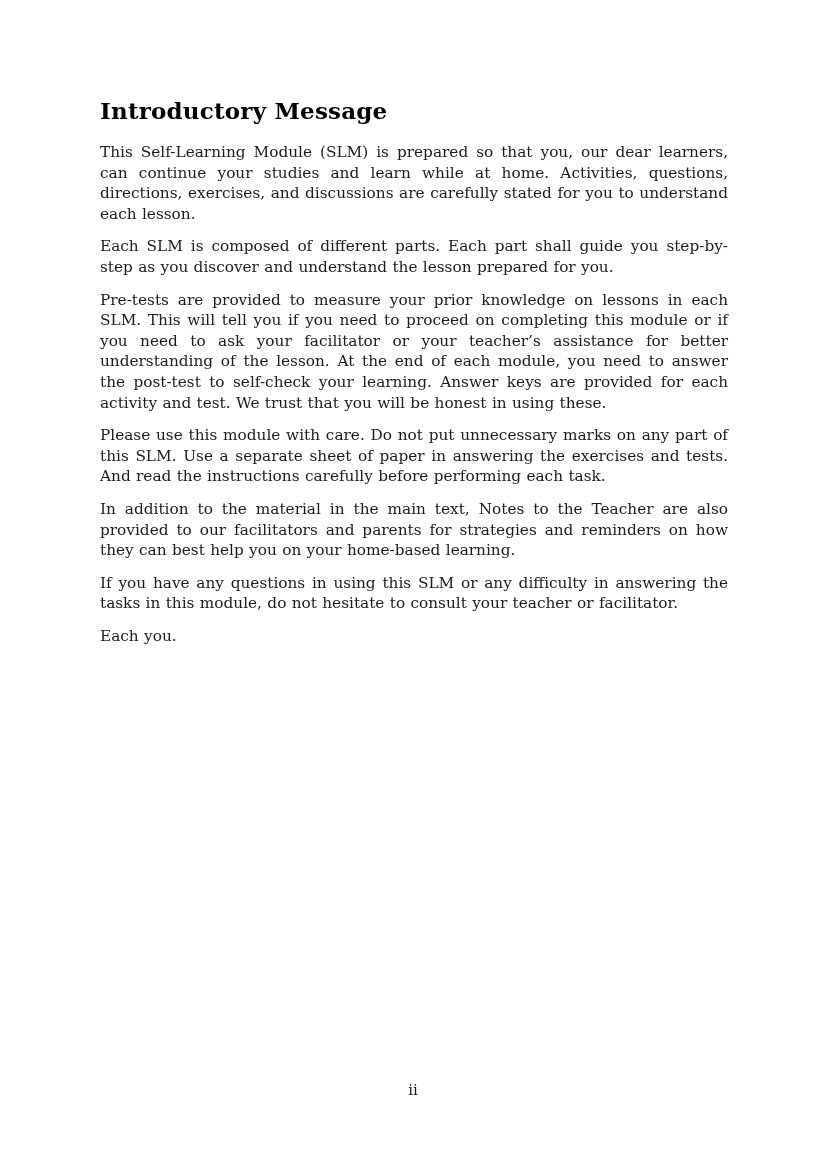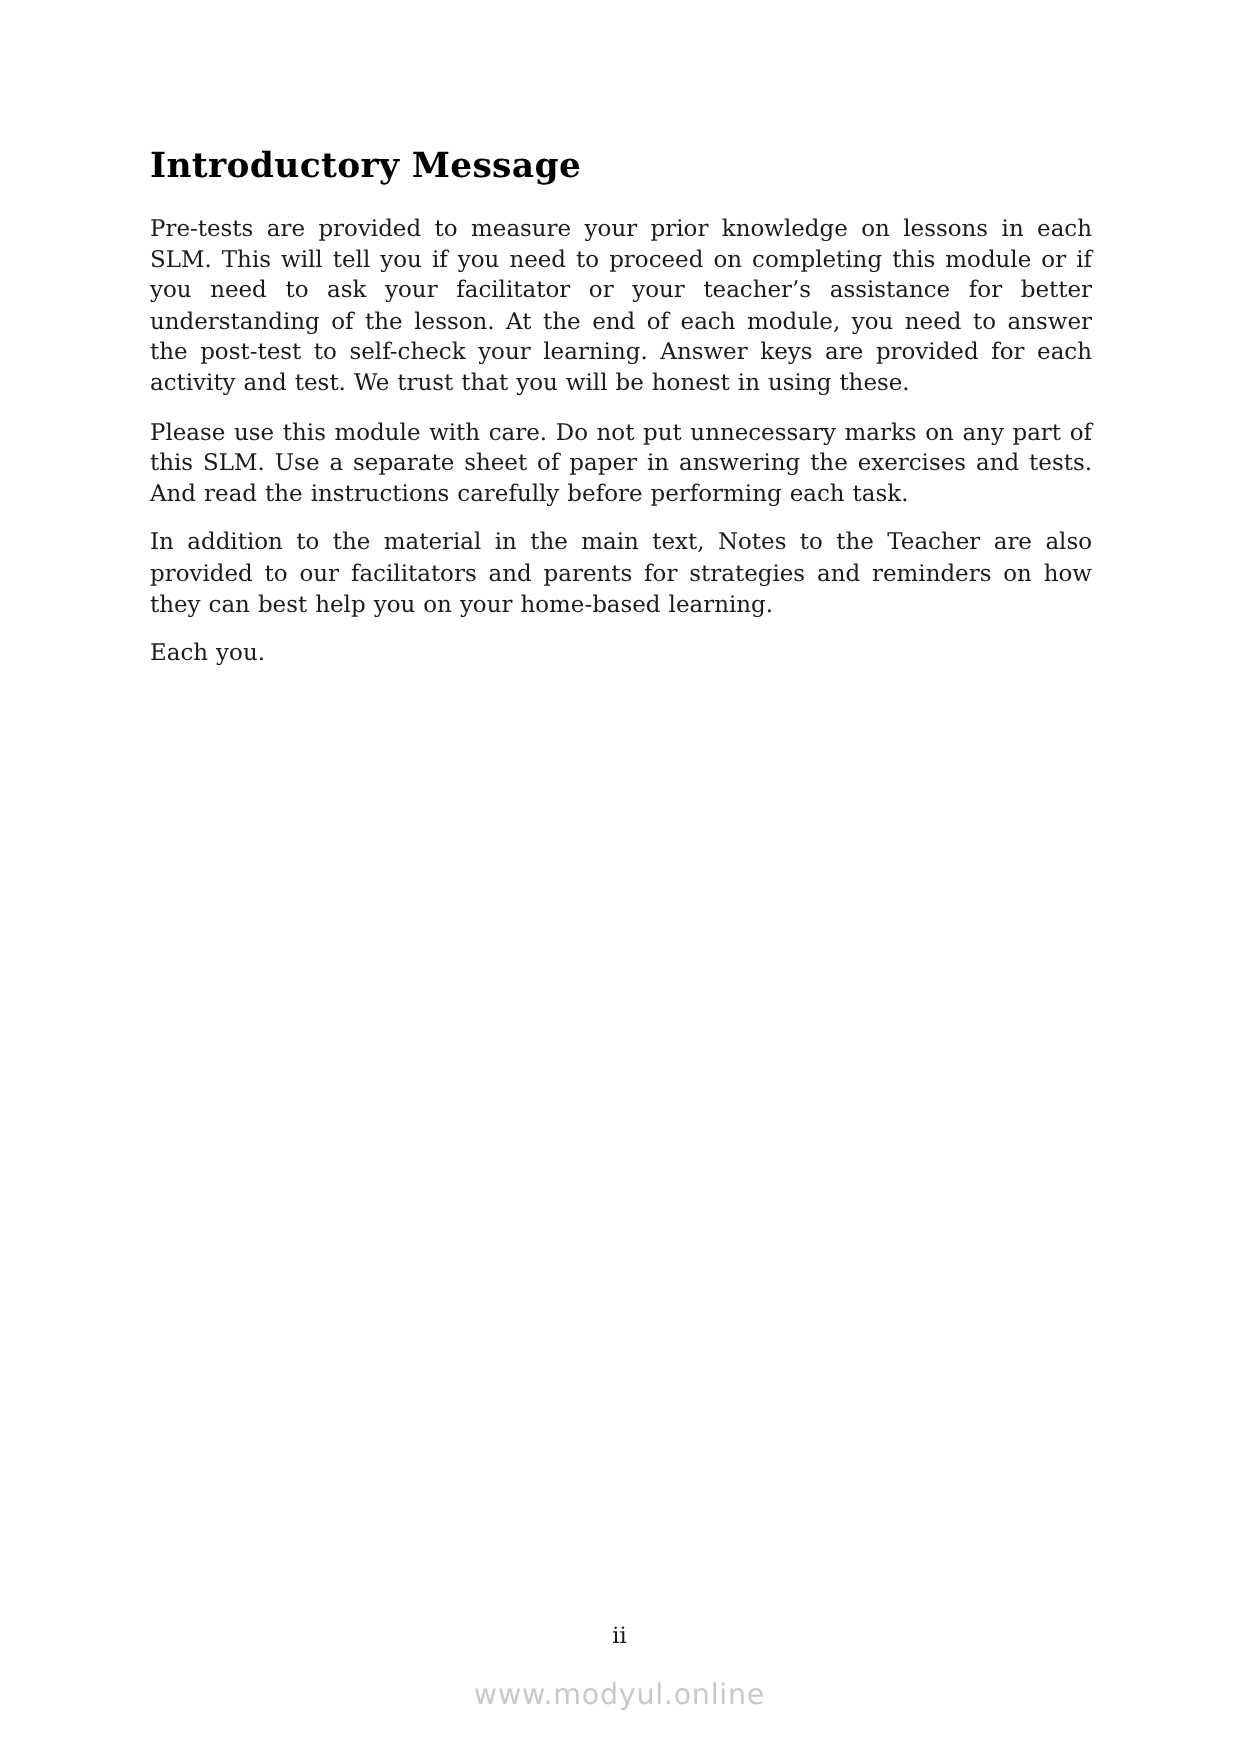--- a/index.html
+++ b/index.html
@@ -67,22 +67,24 @@
     color: var(--watermark);
     letter-spacing: 0.5px;
   }
 </style>
 </head>
 <body>
 
 <div class="page">
   <main class="content">
     <h1 class="doc-title">Introductory Message</h1>
+    <p class="para">This Self-Learning Module (SLM) is prepared so that you, our dear learners, can continue your studies and learn while at home.  Activities, questions, directions, exercises, and discussions are carefully stated for you to understand each lesson.</p>
+    <p class="para">Each SLM is composed of different parts.  Each part shall guide you step-by-step as you discover and understand the lesson prepared for you.</p>
     <p class="para">Pre-tests are provided to measure your prior knowledge on lessons in each SLM. This will tell you if you need to proceed on completing this module or if you need to ask your facilitator or your teacher’s assistance for better understanding of the lesson. At the end of each module, you need to answer the post-test to self-check your learning. Answer keys are provided for each activity and test. We trust that you will be honest in using these.</p>
     <p class="para">Please use this module with care. Do not put unnecessary marks on any part of this SLM. Use a separate sheet of paper in answering the exercises and tests.  And read the instructions carefully before performing each task.</p>
     <p class="para">In addition to the material in the main text, Notes to the Teacher are also provided to our facilitators and parents for strategies and reminders on how they can best help you on your home-based learning.</p>
+    <p class="para">If you have any questions in using this SLM or any difficulty in answering the tasks in this module, do not hesitate to consult your teacher or facilitator.</p>
     <p class="para">Each you.</p>
   </main>
 
   <div class="page-number">ii</div>
 
-  <div class="watermark">www.modyul.online</div>
 </div>
 
 </body></html>

